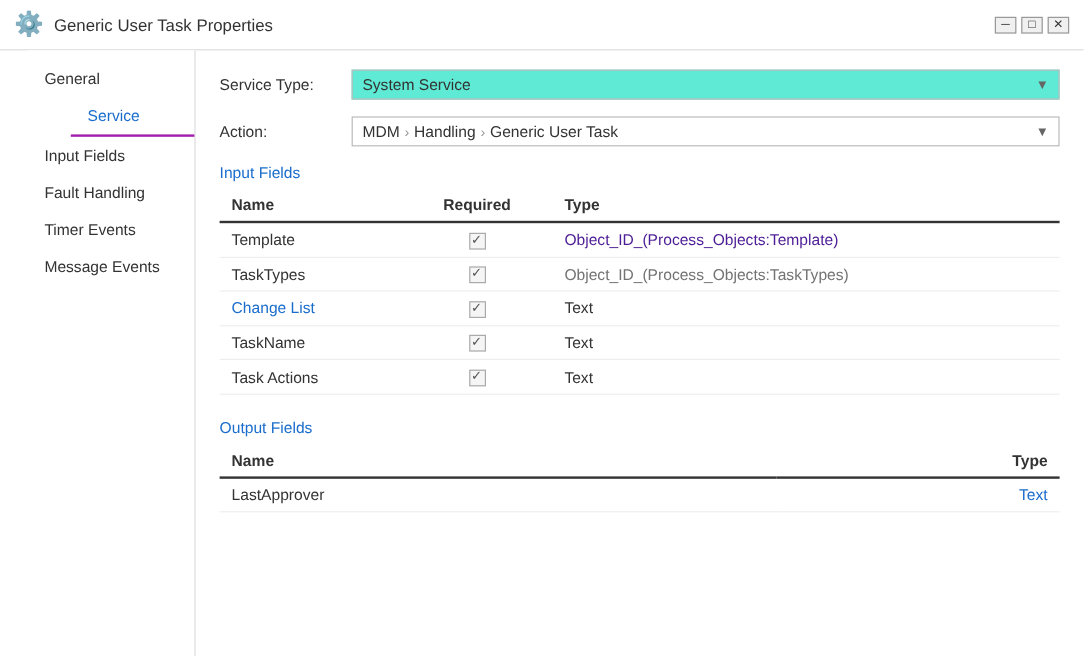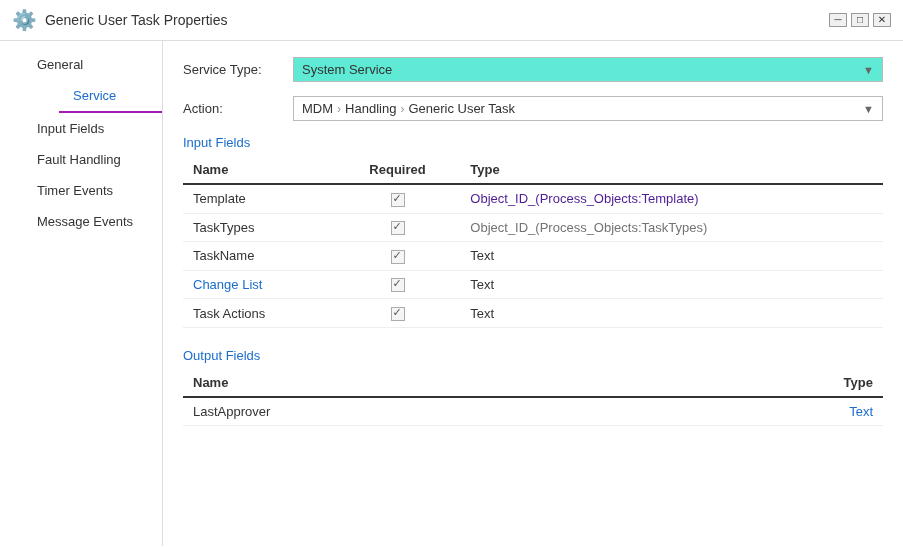--- a/index.html
+++ b/index.html
@@ -181,26 +181,26 @@
               <td>Template</td>
               <td class="center"><span class="checkbox-cell checked"></span></td>
               <td style="color: #4c1d95;">Object_ID_(Process_Objects:Template)</td>
             </tr>
             <tr>
               <td>TaskTypes</td>
               <td class="center"><span class="checkbox-cell checked"></span></td>
               <td style="color: #737373;">Object_ID_(Process_Objects:TaskTypes)</td>
             </tr>
             <tr>
+              <td class="link-style">Change List</td>
+              <td class="center"><span class="checkbox-cell checked"></span></td>
+              <td>Text</td>
+            </tr>
+            <tr>
               <td>TaskName</td>
-              <td class="center"><span class="checkbox-cell checked"></span></td>
-              <td>Text</td>
-            </tr>
-            <tr>
-              <td class="link-style">Change List</td>
               <td class="center"><span class="checkbox-cell checked"></span></td>
               <td>Text</td>
             </tr>
             <tr>
               <td>Task Actions</td>
               <td class="center"><span class="checkbox-cell checked"></span></td>
               <td>Text</td>
             </tr>
           </tbody>
       </table>

